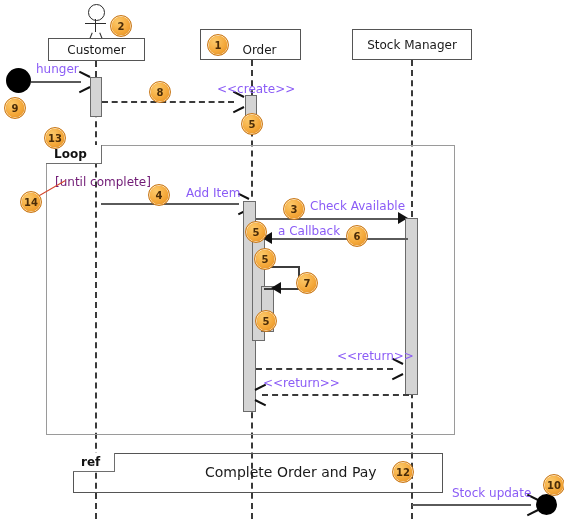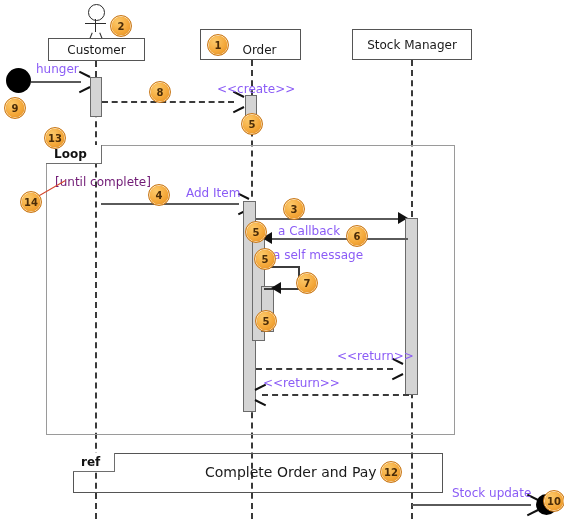--- a/index.html
+++ b/index.html
@@ -103,28 +103,28 @@
   <div class="msg-label" style="left:186px;top:186px;">Add Item</div>
 
   <div class="activation" style="left:243px;top:201px;width:13px;height:211px;"></div>
 
   <div class="activation" style="left:252px;top:231px;width:13px;height:110px;"></div>
 
   <div class="activation" style="left:261px;top:286px;width:13px;height:46px;"></div>
 
   <div class="msg-line" style="left:256px;top:218px;width:153px;"></div>
   <div class="arrow-solid-r" style="left:398px;top:212px;"></div>
+  <div class="msg-label" style="left:310px;top:199px;">Check Available</div>
 
   <div class="activation" style="left:405px;top:218px;width:13px;height:177px;"></div>
 
   <div class="msg-line" style="left:268px;top:238px;width:140px;"></div>
   <div class="arrow-solid-l" style="left:262px;top:232px;"></div>
   <div class="msg-label" style="left:278px;top:224px;">a Callback</div>
 
-  <div class="msg-label" style="left:273px;top:248px;">a self message</div>
   <div class="selfmsg-box" style="left:264px;top:266px;width:36px;height:24px;"></div>
   <div class="arrow-solid-l" style="left:271px;top:282px;"></div>
 
   <div class="msg-line dashed" style="left:256px;top:368px;width:137px;"></div>
   <div class="arrow-open-r" style="left:391px;top:362px;"></div>
   <div class="msg-label" style="left:337px;top:349px;">&lt;&lt;return&gt;&gt;</div>
 
   <div class="msg-line dashed" style="left:262px;top:394px;width:147px;"></div>
   <div class="arrow-open-l" style="left:255px;top:388px;"></div>
   <div class="msg-label" style="left:263px;top:376px;">&lt;&lt;return&gt;&gt;</div>
@@ -145,19 +145,19 @@
   <div class="badge" style="left:283px;top:198px;">3</div>
   <div class="badge" style="left:148px;top:184px;">4</div>
   <div class="badge" style="left:241px;top:113px;">5</div>
   <div class="badge" style="left:245px;top:221px;">5</div>
   <div class="badge" style="left:254px;top:248px;">5</div>
   <div class="badge" style="left:255px;top:310px;">5</div>
   <div class="badge" style="left:346px;top:225px;">6</div>
   <div class="badge" style="left:296px;top:272px;">7</div>
   <div class="badge" style="left:149px;top:81px;">8</div>
   <div class="badge" style="left:4px;top:97px;">9</div>
-  <div class="badge" style="left:543px;top:474px;margin-top:16px;">10</div>
-  <div class="badge" style="left:380px;top:461px;">12</div>
+  <div class="badge" style="left:543px;top:474px;">10</div>
+  <div class="badge" style="left:392px;top:461px;">12</div>
   <div class="badge" style="left:44px;top:127px;">13</div>
   <div class="leader" style="left:36px;top:197px;width:34px;transform:rotate(-30deg);"></div>
   <div class="badge" style="left:20px;top:191px;">14</div>
 
 </div>
 
 </body></html>

